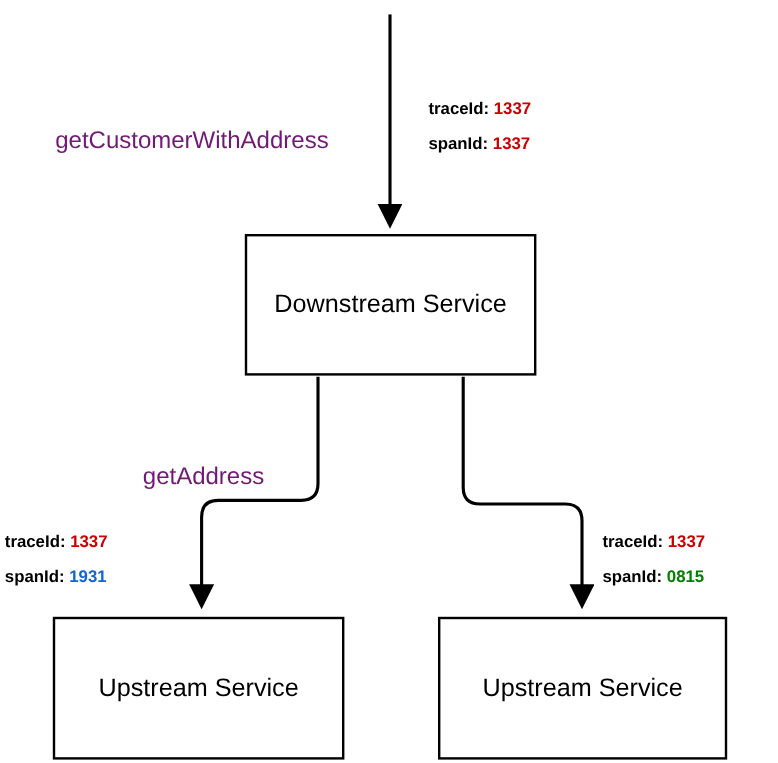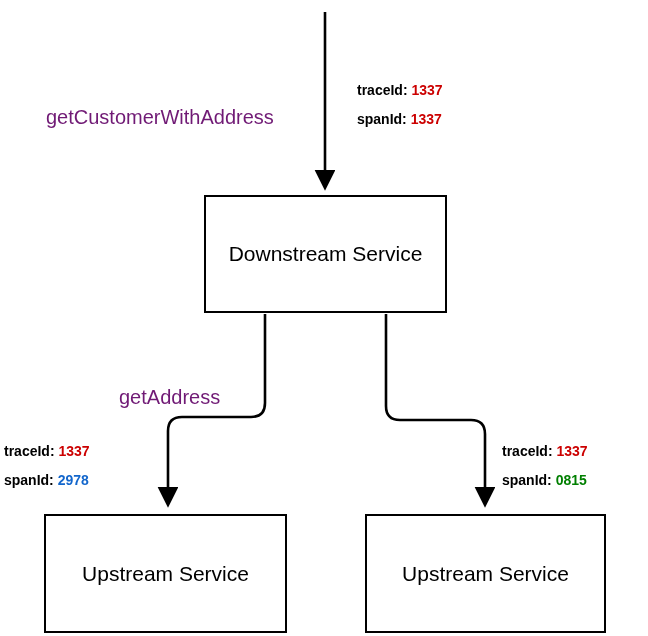--- a/index.html
+++ b/index.html
@@ -173,21 +173,21 @@
     </div>
   </div>
 
   <div class="span-tag" id="tag-left">
     <div>
       <span class="k">traceId:</span>
       <span class="v-trace">1337</span>
     </div>
     <div>
       <span class="k">spanId:</span>
-      <span class="v-span-blue">2978</span>
+      <span class="v-span-blue">1931</span>
     </div>
   </div>
 
   <div class="span-tag" id="tag-right">
     <div>
       <span class="k">traceId:</span>
       <span class="v-trace">1337</span>
     </div>
     <div>
       <span class="k">spanId:</span>

